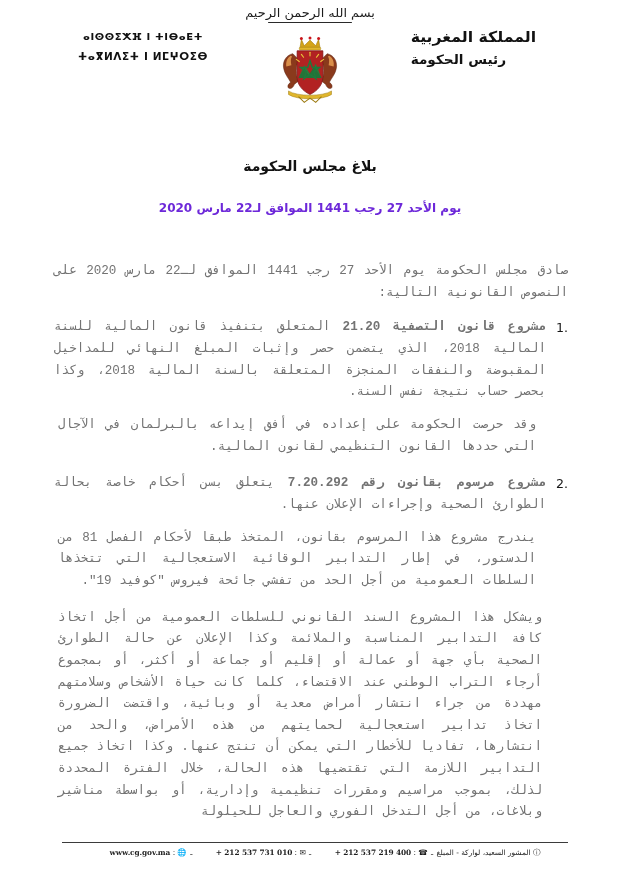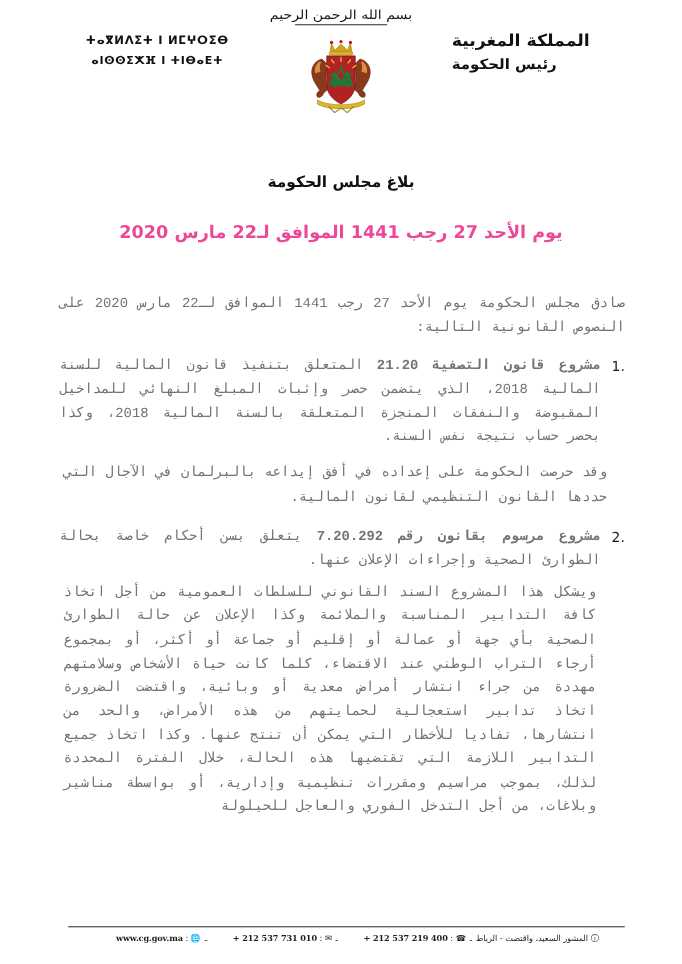--- a/index.html
+++ b/index.html
@@ -108,23 +108,23 @@
     font-family: "DejaVu Sans", "Liberation Sans", sans-serif;
     font-size: 14px;
     font-weight: 700;
     color: #111;
     letter-spacing: 0;
   }
   .doc-subtitle {
     margin: 27px 0 0 0;
     text-align: center;
     font-family: "DejaVu Sans", "Liberation Sans", sans-serif;
-    font-size: 16px;
-    font-weight: 700;
-    color: #ec4899;
+    font-size: 12px;
+    font-weight: 700;
+    color: #6d28d9;
   }
 
   
   .body-wrap {
     margin: 46px 52px 0 54px;
     font-family: Liberation Mono, monospace;
     font-size: 12.6px;
     line-height: 1.72;
     color: #737373;
     text-align: justify;
@@ -161,21 +161,21 @@
     font-size: 12.6px;
     font-weight: 400;
     color: #171717;
     direction: ltr;
   }
   .bold-ref {
     font-weight: 700;
   }
 
   .block-after-item {
-    margin: 11px 16px 15px 4px;
+    margin: 11px 32px 15px 4px;
     text-align: justify;
   }
 
   
   .footer {
     position: absolute;
     left: 62px;
     right: 52px;
     bottom: 18px;
   }
@@ -216,22 +216,22 @@
   }
 </style>
 </head>
 <body>
 
 <div class="page">
 
   <div class="header">
 
     <div class="hdr-tifinagh">
+      <div class="tif-line second">ⴰⵏⵙⵙⵉⵅⴼ ⵏ ⵜⵏⴱⴰⴹⵜ</div>
       <div class="tif-line">ⵜⴰⴳⵍⴷⵉⵜ ⵏ ⵍⵎⵖⵔⵉⴱ</div>
-      <div class="tif-line second">ⴰⵏⵙⵙⵉⵅⴼ ⵏ ⵜⵏⴱⴰⴹⵜ</div>
     </div>
 
     <div class="hdr-center">
       <div class="basmala">بسم الله الرحمن الرحيم</div>
       <div class="basmala-rule"></div>
       <div class="coat">
         <svg viewBox="0 0 120 120" width="86" height="86" aria-hidden="true">
 
           <g>
             <path d="M48 20 L52 29 L60 21 L68 29 L72 20 L74 32 L46 32 Z" fill="#d4a418" stroke="#9c7a10" stroke-width="0.8"></path>
@@ -293,29 +293,30 @@
     </ol>
 
     <p class="block-after-item">وقد حرصت الحكومة على إعداده في أفق إيداعه بالبرلمان في الآجال التي حددها القانون التنظيمي لقانون المالية.</p>
 
     <ol class="legal-list" style="counter-reset: legalitem 1;">
       <li>
         <span class="bold-ref">مشروع مرسوم بقانون رقم 7.20.292</span><span> يتعلق بسن أحكام خاصة بحالة الطوارئ الصحية وإجراءات الإعلان عنها.</span>
       </li>
     </ol>
 
+    <p class="block-after-item">يندرج مشروع هذا المرسوم بقانون، المتخذ طبقا لأحكام الفصل 81 من الدستور، في إطار التدابير الوقائية الاستعجالية التي تتخذها السلطات العمومية من أجل الحد من تفشي جائحة فيروس "كوفيد 19".</p>
 
     <p class="para indent">ويشكل هذا المشروع السند القانوني للسلطات العمومية من أجل اتخاذ كافة التدابير المناسبة والملائمة وكذا الإعلان عن حالة الطوارئ الصحية بأي جهة أو عمالة أو إقليم أو جماعة أو أكثر، أو بمجموع أرجاء التراب الوطني عند الاقتضاء، كلما كانت حياة الأشخاص وسلامتهم مهددة من جراء انتشار أمراض معدية أو وبائية، واقتضت الضرورة اتخاذ تدابير استعجالية لحمايتهم من هذه الأمراض، والحد من انتشارها، تفاديا للأخطار التي يمكن أن تنتج عنها. وكذا اتخاذ جميع التدابير اللازمة التي تقتضيها هذه الحالة، خلال الفترة المحددة لذلك، بموجب مراسيم ومقررات تنظيمية وإدارية، أو بواسطة مناشير وبلاغات، من أجل التدخل الفوري والعاجل للحيلولة</p>
   </div>
 
   <div class="footer">
     <div class="footer-rule"></div>
     <div class="footer-line">
       <span class="ico">ⓘ</span>
-      <span class="seg">المشور السعيد، واقتضت - الرباط</span>
+      <span class="seg">المشور السعيد، لواركة - المبلغ</span>
       <span class="sep">ـ</span>
       <span class="ico">☎</span>
       <span class="seg">:</span>
       <span class="ltr">+ 212 537 219 400</span>
       <span class="sep">ـ</span>
       <span class="ico">✉</span>
       <span class="seg">:</span>
       <span class="ltr">+ 212 537 731 010</span>
       <span class="sep">ـ</span>
       <span class="ico">🌐</span>

